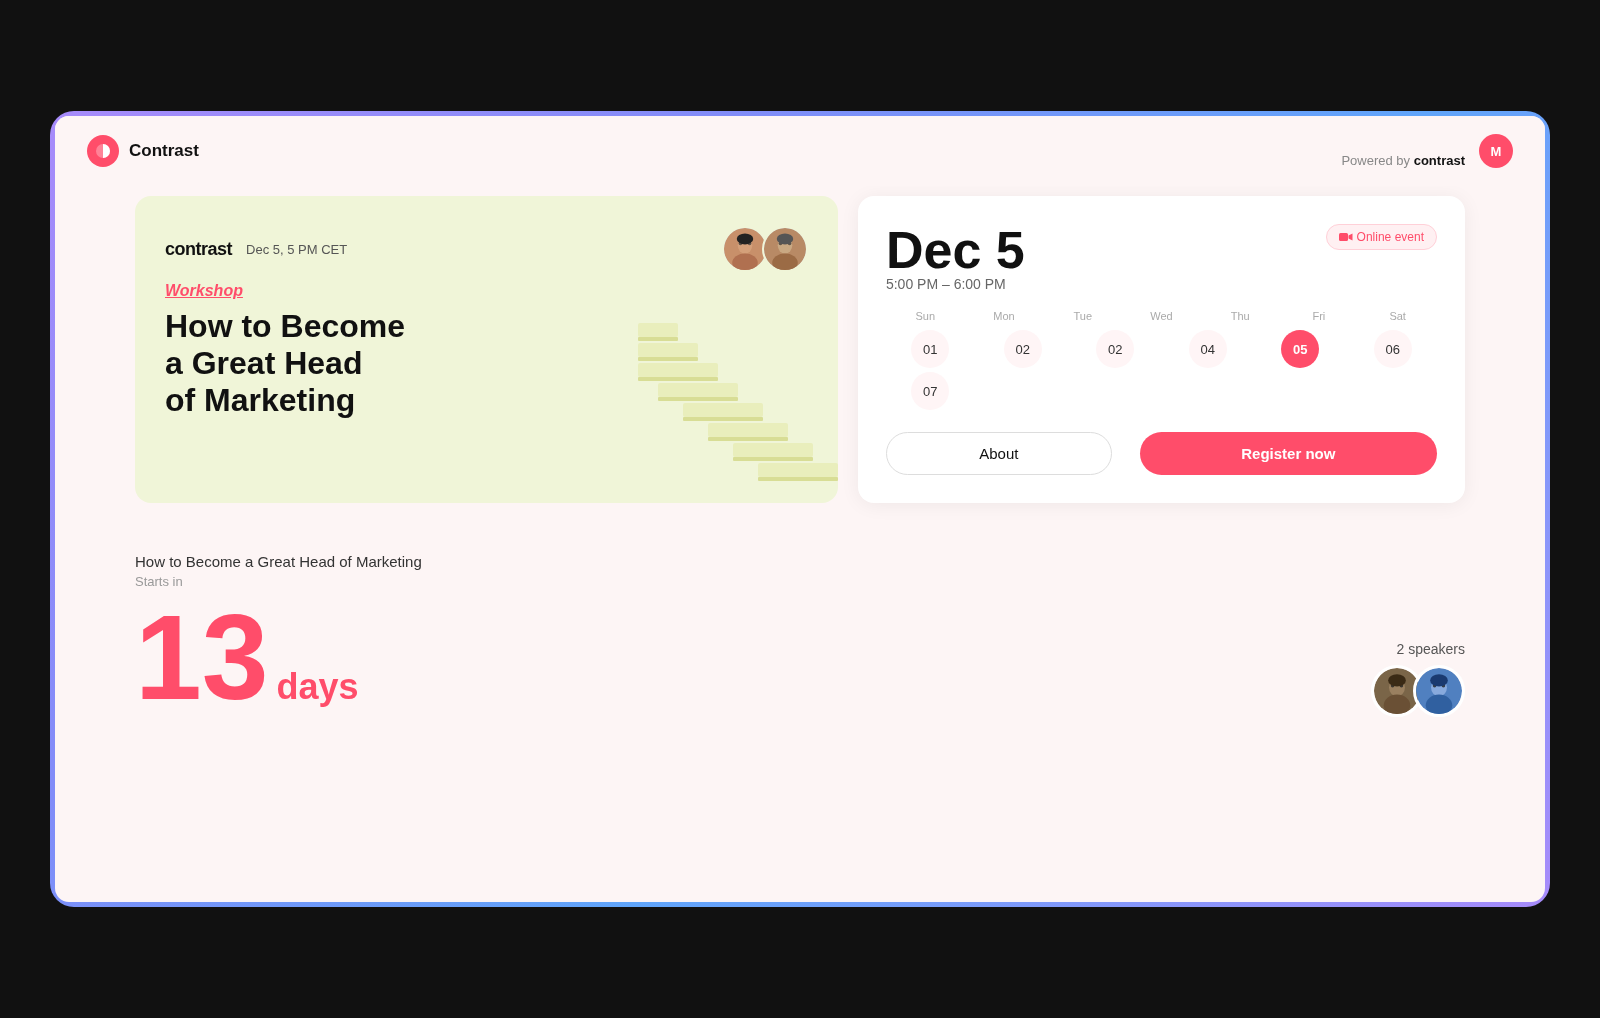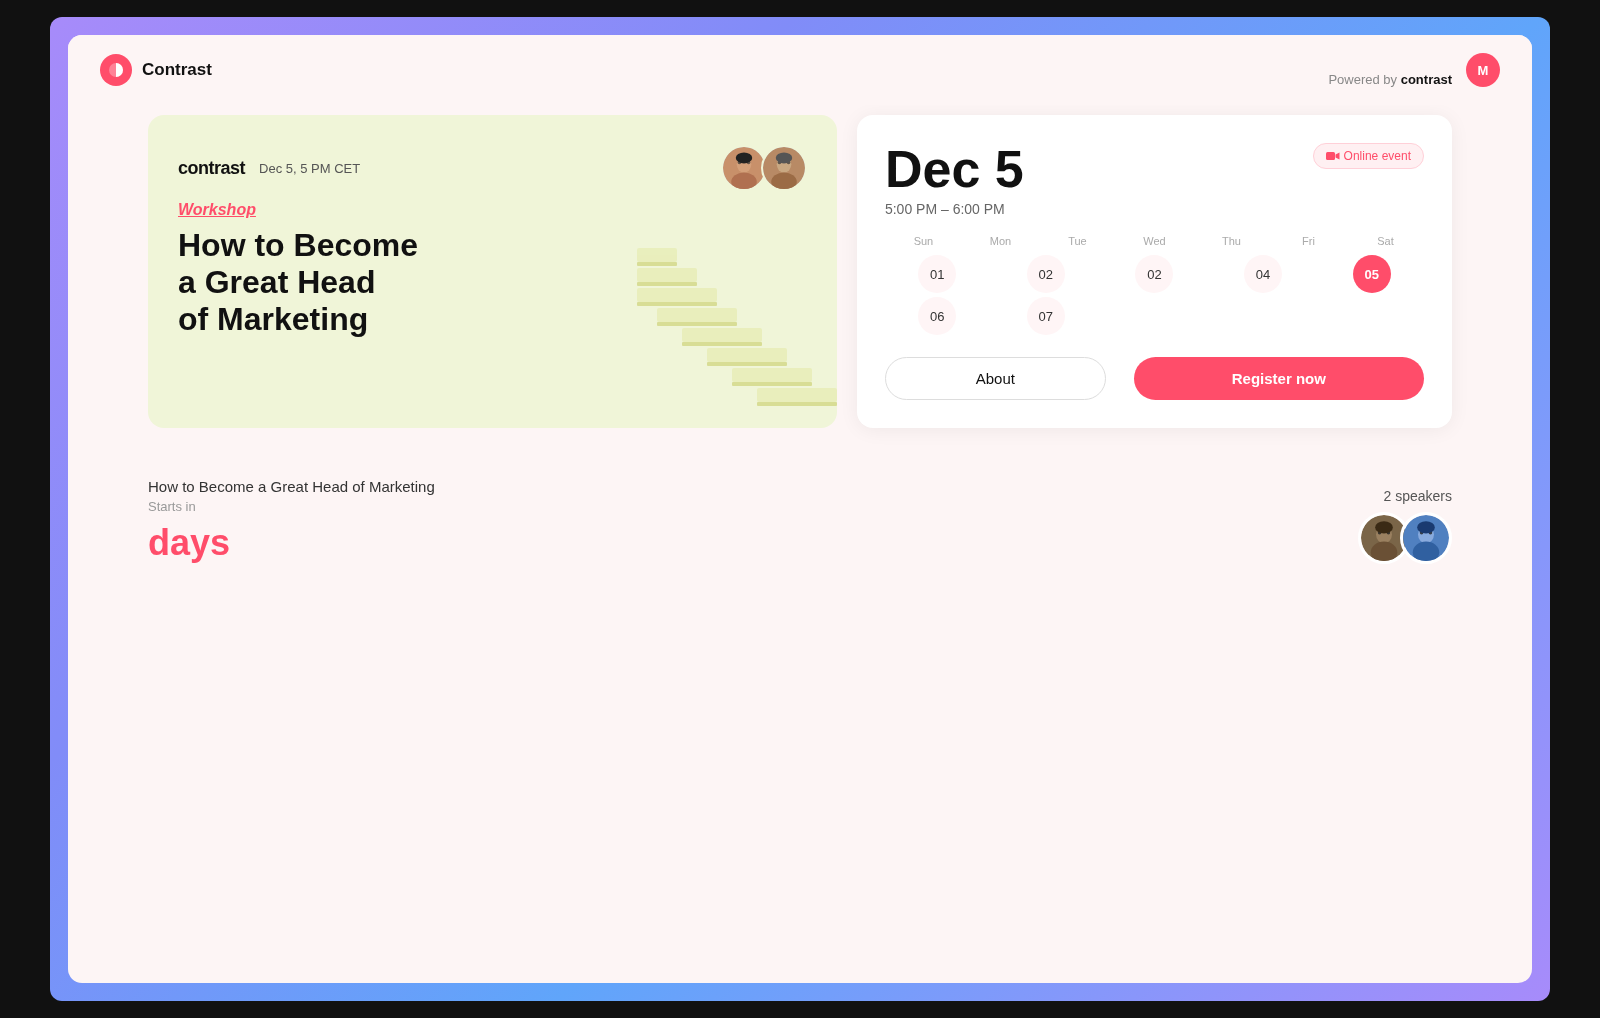--- a/index.html
+++ b/index.html
@@ -7,24 +7,24 @@
       background: #111;
       display: flex;
       align-items: center;
       justify-content: center;
       min-height: 100vh;
       font-family: -apple-system, BlinkMacSystemFont, 'Segoe UI', sans-serif;
     }
 
     .browser-frame {
       width: 1500px;
-      height: 984px;
-      border-radius: 12px;
+      height: 796px;
+      border-radius: 24px;
       background: linear-gradient(135deg, #a78bfa 0%, #818cf8 30%, #60a5fa 60%, #a78bfa 100%);
-      padding: 18px;
+      padding: 5px;
       position: relative;
     }
 
     .browser-inner {
       width: 100%;
       height: 100%;
       border-radius: 14px;
       background: #fdf5f5;
       overflow: hidden;
       display: flex;
@@ -193,21 +193,20 @@
       background: white;
       border-radius: 16px;
       padding: 28px 28px 28px 28px;
       box-shadow: 0 2px 20px rgba(0,0,0,0.06);
     }
 
     .calendar-header {
       display: flex;
       align-items: flex-start;
       justify-content: space-between;
-      margin-bottom: 6px;
     }
 
     .event-day {
       font-size: 52px;
       font-weight: 800;
       color: #111;
       line-height: 1;
     }
 
     .online-badge {
@@ -242,21 +241,21 @@
     }
 
     .cal-day-name {
       font-size: 11px;
       color: #aaa;
       font-weight: 500;
     }
 
     .cal-dates {
       display: grid;
-      grid-template-columns: repeat(5, 1fr);
+      grid-template-columns: repeat(6, 1fr);
       gap: 4px;
       text-align: center;
     }
 
     .cal-date {
       width: 38px;
       height: 38px;
       border-radius: 50%;
       display: flex;
       align-items: center;
@@ -524,20 +523,21 @@
           </div>
         </div>
 
       </div>
 
       <div class="bottom-section">
         <div class="countdown-area">
           <div class="event-title-small">How to Become a Great Head of Marketing</div>
           <div class="starts-in-label">Starts in</div>
           <div class="countdown-display">
+            <span class="countdown-number">13</span>
             <span class="countdown-unit">days</span>
           </div>
         </div>
 
         <div class="speakers-area">
           <div class="speakers-label">2 speakers</div>
           <div class="speakers-avatars-row">
             <div class="spk-avatar">
               <svg width="52" height="52" viewBox="0 0 52 52">
                 <circle cx="26" cy="26" r="26" fill="#7a6548"></circle>

